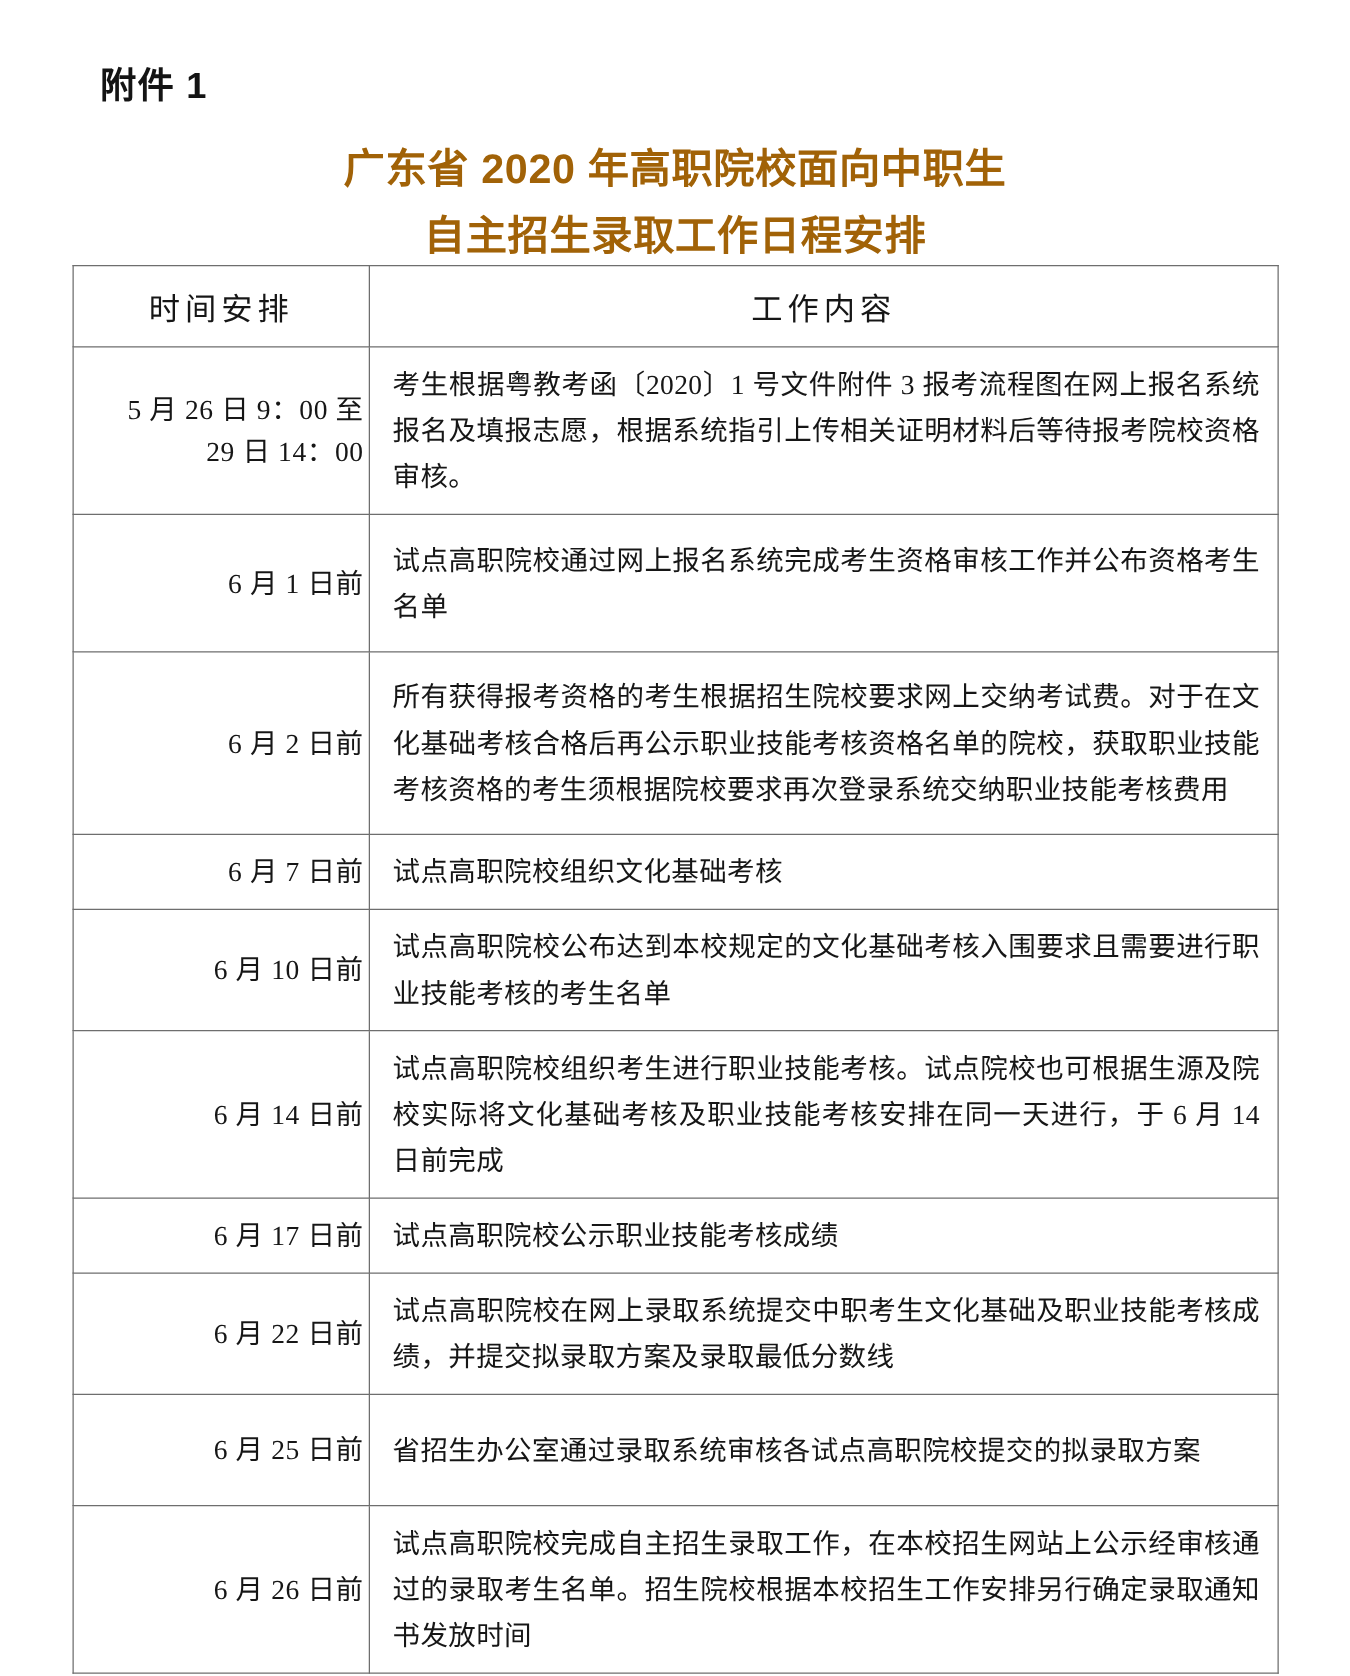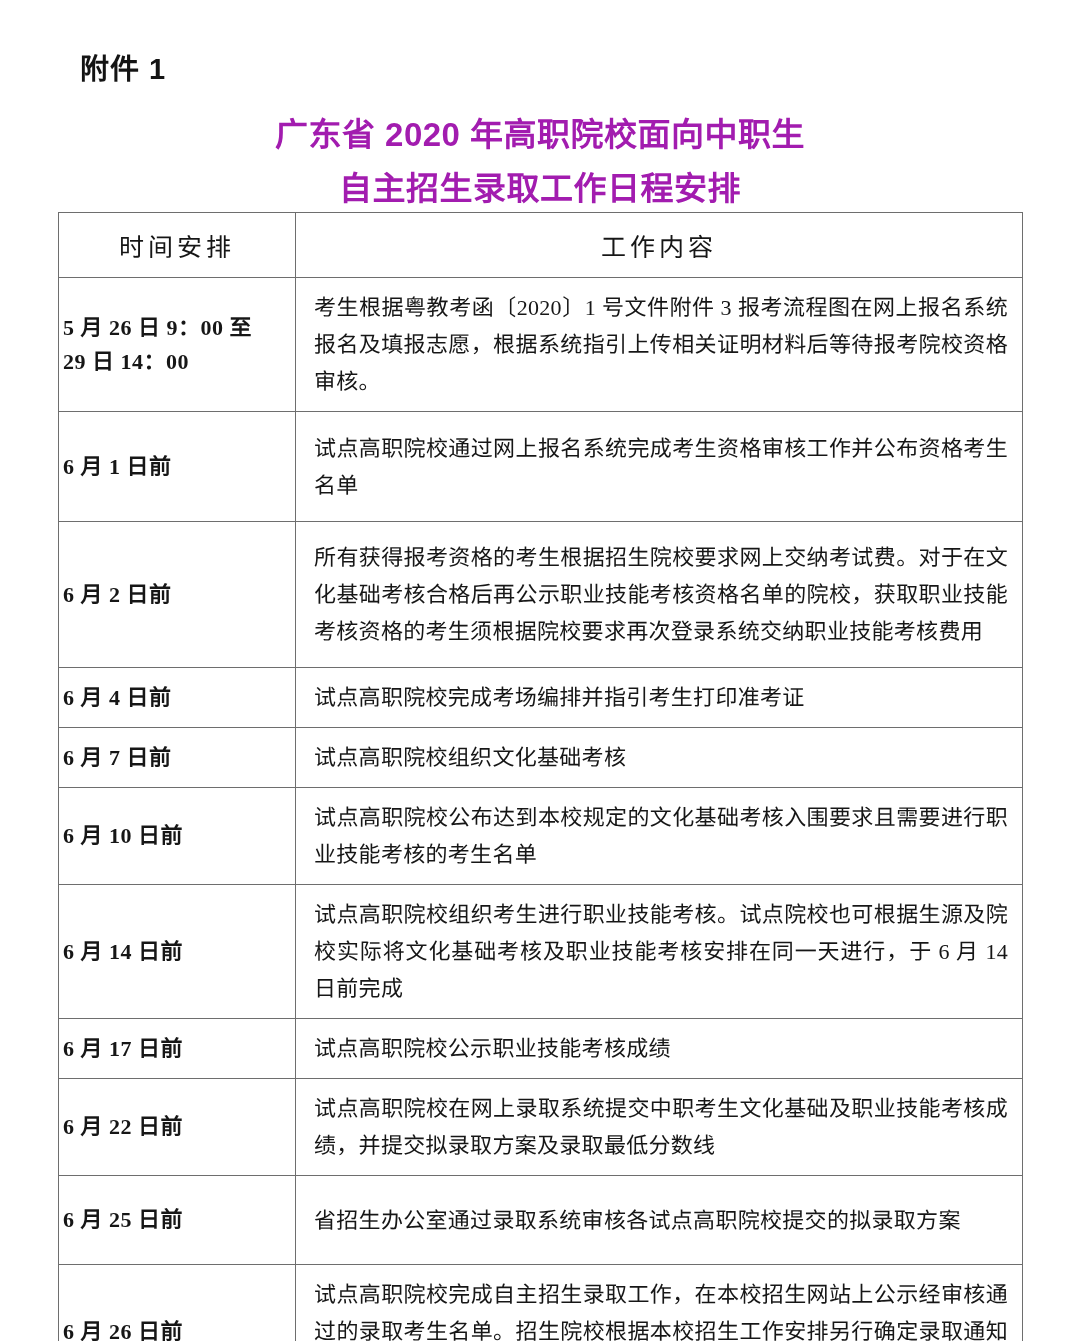--- a/index.html
+++ b/index.html
@@ -42,21 +42,21 @@
   .doc-title {
     position: absolute;
     left: 58px;
     top: 108px;
     width: 964px;
     text-align: center;
     font-family: "Liberation Sans", "DejaVu Sans", sans-serif;
     font-weight: 700;
     font-size: 33px;
     line-height: 54px;
-    color: #a21caf;
+    color: #a16207;
     letter-spacing: 0.5px;
   }
   .doc-title .tline {
     display: block;
     white-space: pre;
   }
 
   
   .schedule-table {
     position: absolute;
@@ -83,29 +83,28 @@
     text-align: center;
     font-weight: 400;
     font-size: 25px;
     letter-spacing: 4px;
     font-family: Liberation Mono, monospace;
     color: #161616;
   }
 
   
   td.time-cell {
-    text-align: left;
+    text-align: right;
     font-family: "Liberation Serif", "DejaVu Serif", serif;
     font-size: 22px;
     line-height: 34px;
     color: #161616;
     white-space: pre-line;
     padding: 6px 4px;
     letter-spacing: 0.5px;
-    font-weight: bold;
   }
 
   
   td.work-cell {
     text-align: left;
     font-family: "Liberation Serif", "DejaVu Serif", serif;
     font-size: 22px;
     line-height: 37px;
     color: #161616;
     padding: 11px 14px 11px 18px;
@@ -144,24 +143,20 @@
           <td class="work-cell">考生根据粤教考函〔2020〕1 号文件附件 3 报考流程图在网上报名系统报名及填报志愿，根据系统指引上传相关证明材料后等待报考院校资格审核。</td>
         </tr>
         <tr style="height: 110px; margin-left: 43px;">
           <td class="time-cell">6 月 1 日前</td>
           <td class="work-cell">试点高职院校通过网上报名系统完成考生资格审核工作并公布资格考生名单</td>
         </tr>
         <tr style="height: 146px;">
           <td class="time-cell">6 月 2 日前</td>
           <td class="work-cell">所有获得报考资格的考生根据招生院校要求网上交纳考试费。对于在文化基础考核合格后再公示职业技能考核资格名单的院校，获取职业技能考核资格的考生须根据院校要求再次登录系统交纳职业技能考核费用</td>
         </tr>
-        <tr style="height: 53px;">
-          <td class="time-cell">6 月 4 日前</td>
-          <td class="work-cell">试点高职院校完成考场编排并指引考生打印准考证</td>
-        </tr>
         <tr style="height: 54px;">
           <td class="time-cell">6 月 7 日前</td>
           <td class="work-cell">试点高职院校组织文化基础考核</td>
         </tr>
         <tr style="height: 96px;">
           <td class="time-cell">6 月  10 日前</td>
           <td class="work-cell">试点高职院校公布达到本校规定的文化基础考核入围要求且需要进行职业技能考核的考生名单</td>
         </tr>
         <tr style="height: 106px;">
           <td class="time-cell">6 月 14 日前</td>

